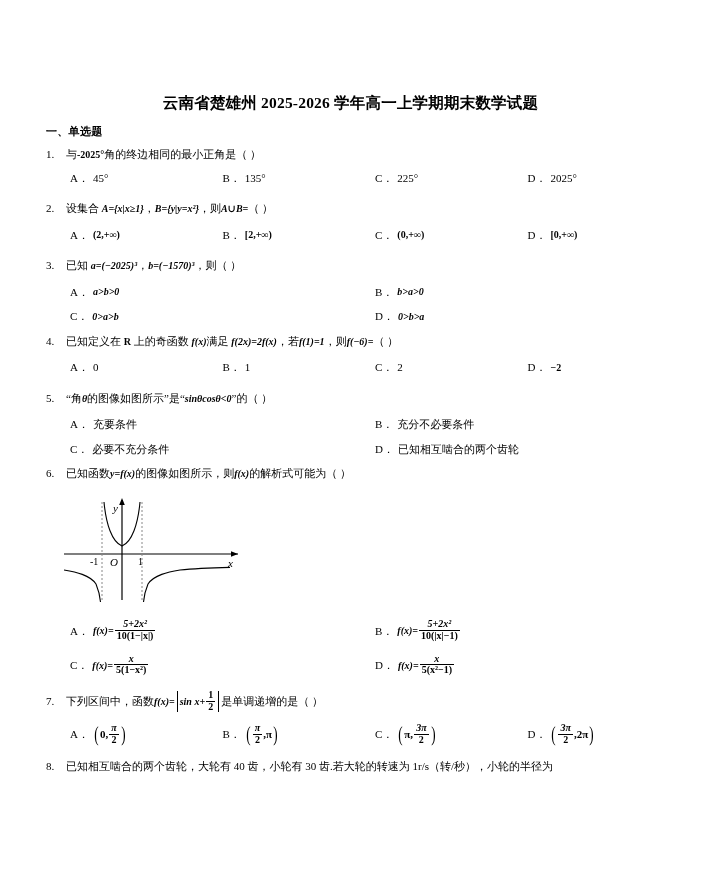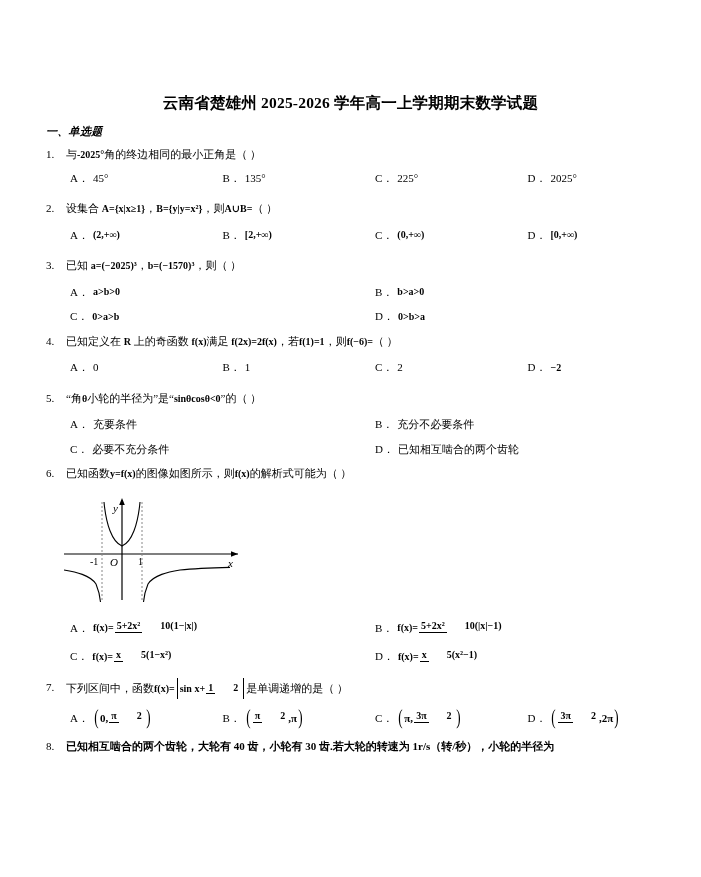--- a/index.html
+++ b/index.html
@@ -37,21 +37,20 @@
     position: absolute;
     top: 124px;
     left: 46px;
     width: 610px;
   }
   .section-head {
     font-size: 11px;
     font-weight: bold;
     margin: 0 0 7px 0;
     letter-spacing: 0.3px;
-    font-style: italic;
   }
   .q {
     margin: 0 0 4px 0;
   }
   .q-stem {
     font-size: 11px;
     line-height: 1.5;
     display: flex;
     align-items: baseline;
   }
@@ -85,33 +84,34 @@
     display: flex;
     width: 100%;
     margin-bottom: 8px;
   }
   .opts-stack .opt-row > .opt { width: 50%; }
   .mb {
     font-weight: bold;
     font-size: 10px;
   }
   .mi {
+    font-style: italic;
     font-weight: bold;
   }
   .frac {
     display: inline-flex;
+    flex-direction: column;
     vertical-align: middle;
     text-align: center;
     font-size: 10px;
     font-weight: bold;
     line-height: 1.08;
     margin: 0 1px;
     position: relative;
     top: -0.5px;
-    gap: 16px;
   }
   .frac .num {
     padding: 0 2px 0px 2px;
     border-bottom: 1.1px solid #000;
   }
   .frac .den {
     padding: 0px 2px 0 2px;
   }
   .bigparen {
     display: inline-flex;
@@ -135,21 +135,20 @@
     position: relative;
     top: -0.05em;
   }
   .fig {
     margin: 10px 0 0 14px;
   }
   .q6-opts .opt { align-items: center; }
   .lastline {
     font-size: 11px;
     line-height: 1.5;
-    font-weight: bold;
   }
 </style>
 </head>
 <body>
 
 <div class="page">
 
   <div class="doc-title">云南省楚雄州 2025-2026 学年高一上学期期末数学试题</div>
 
   <div class="content">
@@ -256,21 +255,21 @@
         <div class="opt">
             <span class="opt-letter">D．</span>
             <span class="mb">−2</span>
           </div>
       </div>
     </div>
 
     <div class="q" style="margin-top:14px">
       <div class="q-stem">
         <span class="q-num">5.</span>
-        <span class="q-text"><span>“角</span><span class="mb mi">θ</span><span>小轮的半径为”是“</span><span class="mb mi">sinθcosθ&lt;0</span><span>”的（    ）</span></span>
+        <span class="q-text"><span>“角</span><span class="mb mi">θ</span><span>的图像如图所示”是“</span><span class="mb mi">sinθcosθ&lt;0</span><span>”的（    ）</span></span>
       </div>
       <div class="opts-stack" style="margin-top:10px">
         <div class="opt-row">
           <div class="opt">
               <span class="opt-letter">A．</span>
               <span>充要条件</span>
             </div>
           <div class="opt">
               <span class="opt-letter">B．</span>
               <span>充分不必要条件</span>

